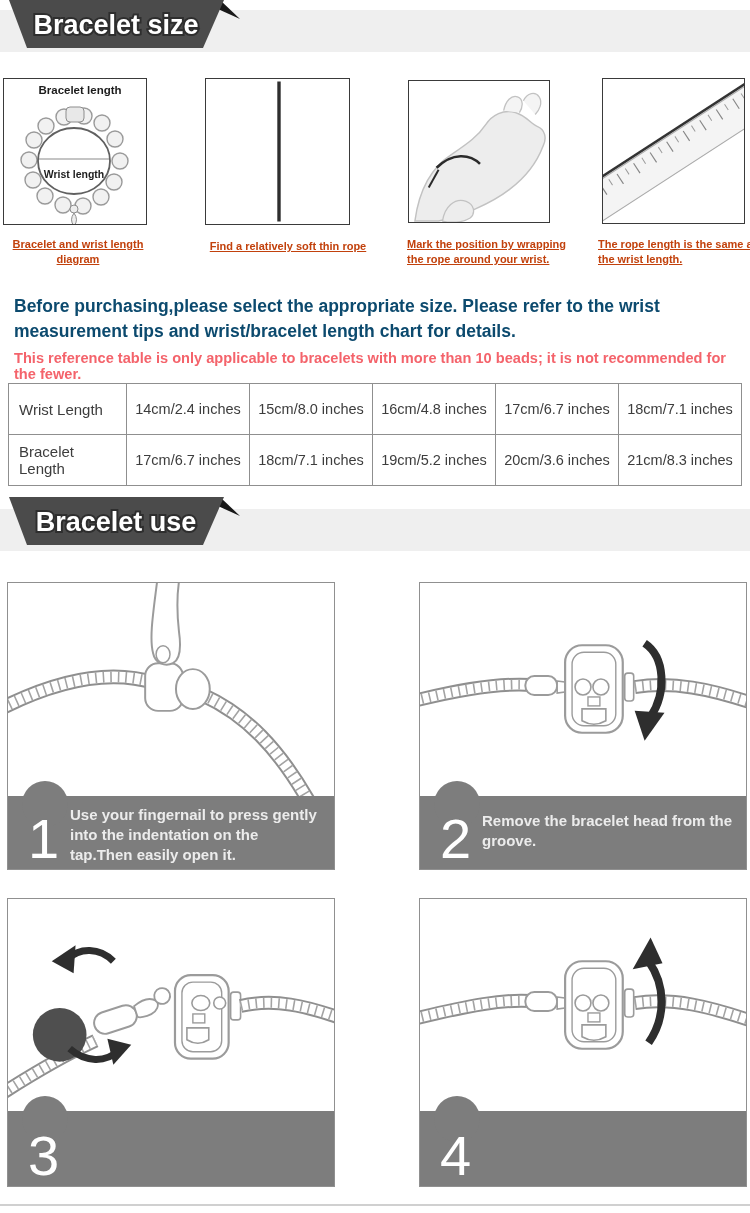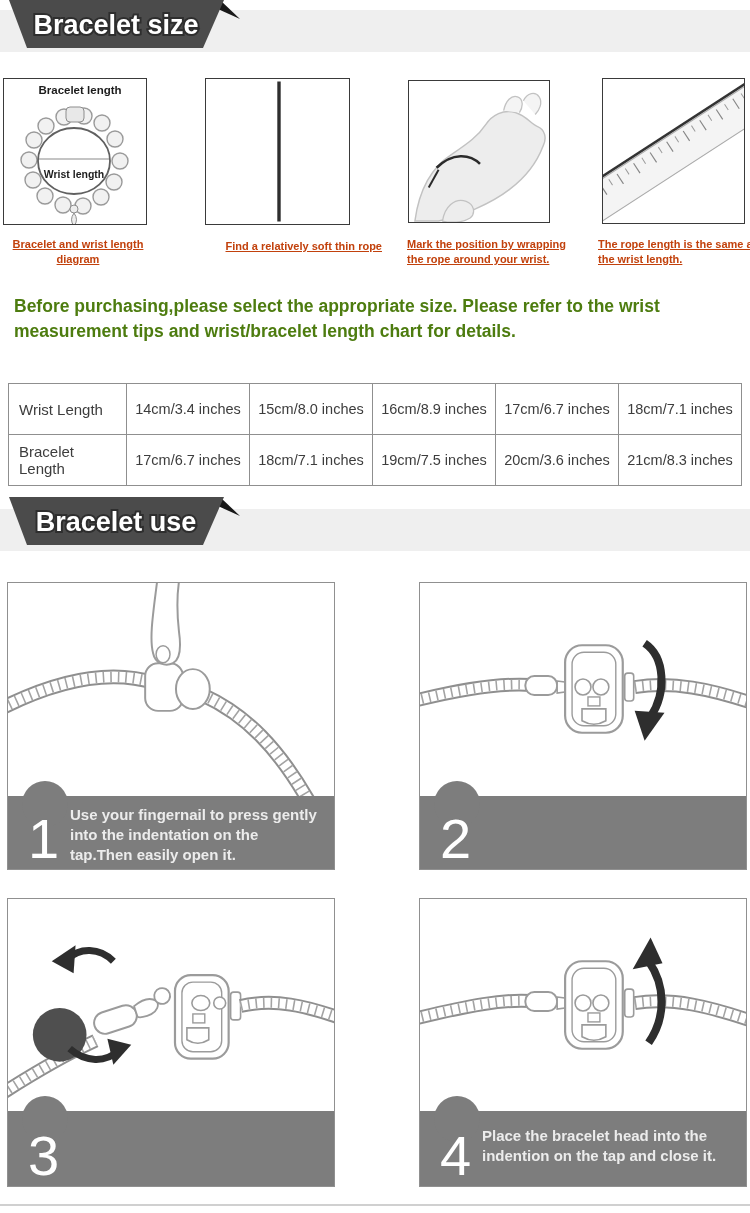--- a/index.html
+++ b/index.html
@@ -19,21 +19,21 @@
   .ribbon-use{top:497px;}
 
   
   .mbox{position:absolute;background:#fff;border:1.5px solid #3a3a3a;overflow:hidden;}
   .mbox svg{display:block;width:100%;height:100%;}
   .mcap{position:absolute;font-size:11px;font-weight:bold;color:#c2410c;line-height:1.35;text-decoration:underline;}
   .mcap.center{text-align:center;}
 
   
   .intro{position:absolute;left:14px;top:294px;width:726px;
-    font-size:17.5px;font-weight:bold;color:#4d7c0f;line-height:1.42;}
+    font-size:17.5px;font-weight:bold;color:#0c4a6e;line-height:1.42;}
   .note{position:absolute;left:14px;top:350px;width:732px;
     font-size:14.6px;font-weight:bold;color:#f4636b;}
 
   
   .size-table{position:absolute;left:8px;top:383px;width:734px;height:103px;
     border-collapse:collapse;table-layout:fixed;}
   .size-table td{border:1px solid #8f8f8f;font-size:14.5px;color:#3d3d3d;
     text-align:center;vertical-align:middle;height:51px;padding:0 4px;}
   .size-table td.rowlabel{text-align:left;padding-left:10px;width:118px;font-size:15px;}
 
@@ -91,21 +91,21 @@
       <path d="M70,134 q-5,7 0,13 q5,-6 0,-13 Z" fill="#ededed" stroke="#8d8d8d"></path>
     </svg>
   </div>
   <div class="mcap center" style="left:0px;top:237px;width:156px;">Bracelet and wrist length diagram</div>
 
   <div class="mbox" style="left:205px;top:78px;width:145px;height:147px;">
     <svg viewBox="0 0 143 144">
       <line x1="73" y1="2" x2="73" y2="142" stroke="#2e2e2e" stroke-width="3.4"></line>
     </svg>
   </div>
-  <div class="mcap center" style="left:182px;top:239px;width:200px;text-align:right;">Find a relatively soft thin rope</div>
+  <div class="mcap center" style="left:188px;top:239px;width:200px;">Find a relatively soft thin rope</div>
 
   <div class="mbox" style="left:408px;top:80px;width:142px;height:143px;">
     <svg viewBox="0 0 142 143">
       <path d="M6,142 C10,112 22,88 44,74 C60,63 70,56 78,44 C84,35 96,28 108,32 C120,36 124,44 130,46 C138,49 140,58 136,66 C130,82 118,98 102,110 C84,124 52,138 30,142 Z" fill="#ededed" stroke="#c2c2c2" stroke-width="1.5"></path>
       <path d="M96,30 C98,20 104,14 110,16 C116,18 116,26 112,32" fill="#f4f4f4" stroke="#c2c2c2" stroke-width="1.3"></path>
       <path d="M116,20 C120,12 128,10 132,16 C136,22 132,30 128,34" fill="#f4f4f4" stroke="#c2c2c2" stroke-width="1.3"></path>
       <path d="M28,88 C44,72 62,74 72,84" fill="none" stroke="#2b2b2b" stroke-width="2.6"></path>
       <path d="M30,90 L20,108" fill="none" stroke="#2b2b2b" stroke-width="2"></path>
       <path d="M34,142 C36,128 46,118 58,122 C66,125 68,134 62,139 C54,144 42,144 34,142 Z" fill="#ededed" stroke="#c2c2c2" stroke-width="1.3"></path>
     </svg>
@@ -118,36 +118,37 @@
         <rect x="-45" y="58" width="230" height="36" fill="#f4f4f4" stroke="#aaaaaa" stroke-width="1"></rect>
         <line x1="-45" y1="56" x2="185" y2="56" stroke="#333333" stroke-width="2.6"></line>
         <path d="M-30,62 v12 M-10,62 v12 M10,62 v12 M30,62 v12 M50,62 v12 M70,62 v12 M90,62 v12 M110,62 v12 M130,62 v12 M150,62 v12 M170,62 v12" stroke="#888888" stroke-width="1.2" fill="none"></path>
         <path d="M-20,62 v7 M0,62 v7 M20,62 v7 M40,62 v7 M60,62 v7 M80,62 v7 M100,62 v7 M120,62 v7 M140,62 v7 M160,62 v7" stroke="#9b9b9b" stroke-width="1" fill="none"></path>
       </g>
     </svg>
   </div>
   <div class="mcap" style="left:598px;top:237px;width:162px;">The rope length is the same as the wrist length.</div>
 
   <div class="intro">Before purchasing,please select the appropriate size. Please refer to the wrist measurement tips and wrist/bracelet length chart for details.</div>
+  <div class="note">This reference table is only applicable to bracelets with more than 10 beads; it is not recommended for the fewer.</div>
 
   <table class="size-table">
     <tbody>
         <tr>
       <td class="rowlabel">Wrist Length</td>
-      <td>14cm/3.4 inches</td>
+      <td>14cm/2.4 inches</td>
       <td>15cm/8.0 inches</td>
-      <td>16cm/8.9 inches</td>
+      <td>16cm/4.8 inches</td>
       <td>17cm/6.7 inches</td>
       <td>18cm/7.1 inches</td>
     </tr>
     <tr>
       <td class="rowlabel">Bracelet Length</td>
       <td>17cm/6.7 inches</td>
       <td>18cm/7.1 inches</td>
-      <td>19cm/7.5 inches</td>
+      <td>19cm/5.2 inches</td>
       <td>20cm/3.6 inches</td>
       <td>21cm/8.3 inches</td>
     </tr>
   </tbody>
     </table>
 
   <div class="gray-band band-use"></div>
   <svg class="ribbon ribbon-use" viewBox="0 0 250 56">
     <polygon points="198,0 240,19 220,0" fill="#181818"></polygon>
     <polygon points="9,0 224,0 203,48 27,48" fill="#4b4b4b"></polygon>
@@ -195,20 +196,21 @@
         <rect x="169" y="114" width="12" height="9" fill="none" stroke="#9b9b9b" stroke-width="1.4"></rect>
         <path d="M163,126 h24 v12 q-12,7 -24,0 Z" fill="none" stroke="#9b9b9b" stroke-width="1.6"></path>
         <rect x="206" y="90" width="9" height="28" rx="3" fill="#ffffff" stroke="#9b9b9b" stroke-width="1.6"></rect>
         <path d="M226,60 C247,74 248,110 232,134" fill="none" stroke="#2e2e2e" stroke-width="8"></path>
         <polygon points="216,128 246,130 226,158" fill="#2e2e2e"></polygon>
       </svg>
     </div>
     <div class="step-band" style="height:73px;">
       <div class="step-bump"></div>
       <div class="step-num">2</div>
+      <div class="step-text two-lines">Remove the bracelet head from the groove.</div>
     </div>
   </div>
 
   <div class="panel" style="left:7px;top:898px;height:289px;">
     <div class="art" style="height:214px;">
       <svg viewBox="0 0 328 214" width="326" height="214">
         <path d="M-6,195 C30,172 60,155 88,142" fill="none" stroke="#8f8f8f" stroke-width="14"></path>
         <path d="M-6,195 C30,172 60,155 88,142" fill="none" stroke="#ffffff" stroke-width="10"></path>
         <path d="M-6,195 C30,172 60,155 88,142" fill="none" stroke="#a3a3a3" stroke-width="10" stroke-dasharray="1.6 6"></path>
         <circle cx="52" cy="136" r="27" fill="#4f4f4f"></circle>
@@ -258,18 +260,17 @@
         <rect x="169" y="114" width="12" height="9" fill="none" stroke="#9b9b9b" stroke-width="1.4"></rect>
         <path d="M163,126 h24 v12 q-12,7 -24,0 Z" fill="none" stroke="#9b9b9b" stroke-width="1.6"></path>
         <rect x="206" y="90" width="9" height="28" rx="3" fill="#ffffff" stroke="#9b9b9b" stroke-width="1.6"></rect>
         <path d="M230,144 C248,118 247,86 230,62" fill="none" stroke="#2e2e2e" stroke-width="8"></path>
         <polygon points="214,70 244,64 232,38" fill="#2e2e2e"></polygon>
       </svg>
     </div>
     <div class="step-band" style="height:75px;">
       <div class="step-bump"></div>
       <div class="step-num">4</div>
-      <div class="step-text two-lines">Place the bracelet head into the indention on the tap and close it.</div>
     </div>
   </div>
 
   <div class="bottom-rule"></div>
 </div>
 
 </body></html>

